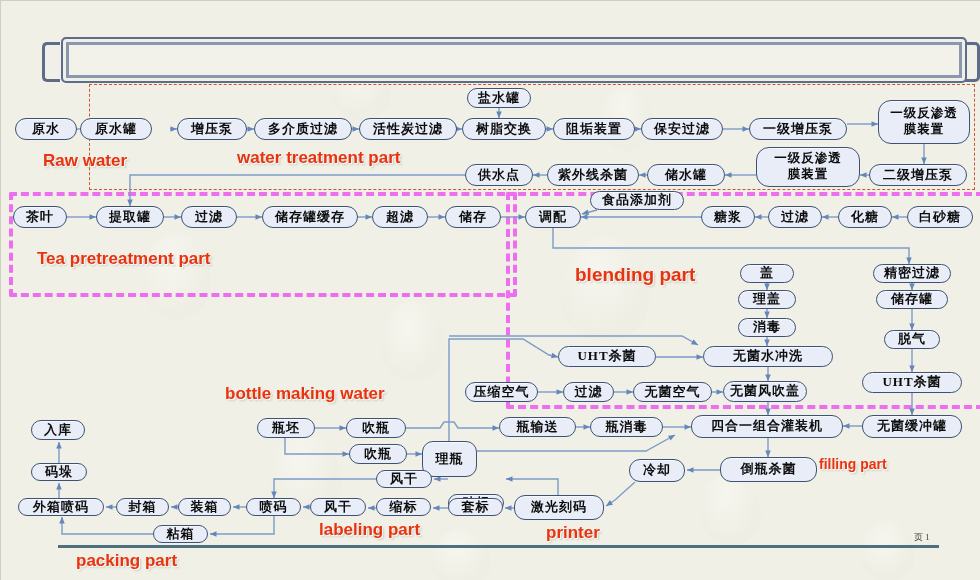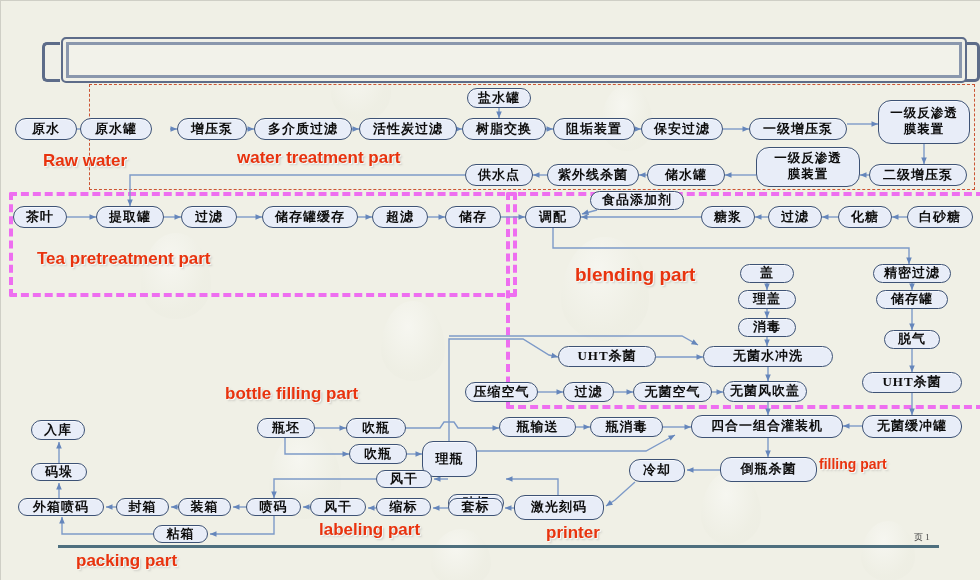--- a/index.html
+++ b/index.html
@@ -272,21 +272,21 @@
       <div class="node" style="left: 115px; top: 497px; width: 53px; height: 18px;">封箱</div>
       <div class="node" style="left: 177px; top: 497px; width: 53px; height: 18px;">装箱</div>
       <div class="node" style="left: 245px; top: 497px; width: 55px; height: 18px;">喷码</div>
       <div class="node" style="left: 152px; top: 524px; width: 55px; height: 18px;">粘箱</div>
       <div class="node" style="left: 30px; top: 462px; width: 56px; height: 18px;">码垛</div>
       <div class="node" style="left: 30px; top: 419px; width: 54px; height: 20px;">入库</div>
       <div class="red-label" style="left: 42px; top: 150px; font-size: 17px;">Raw water</div>
       <div class="red-label" style="left: 236px; top: 147px; font-size: 17px;">water treatment part</div>
       <div class="red-label" style="left: 36px; top: 248px; font-size: 17px;">Tea pretreatment part</div>
       <div class="red-label" style="left: 566px; top: 263px; font-size: 19px; margin-left: 8px;">blending part</div>
-      <div class="red-label" style="left: 224px; top: 383px; font-size: 17px;">bottle filling part</div>
+      <div class="red-label" style="left: 224px; top: 383px; font-size: 17px;">bottle making water</div>
       <div class="red-label" style="left: 818px; top: 455px; font-size: 14px;">filling part</div>
       <div class="red-label" style="left: 318px; top: 519px; font-size: 17px;">labeling part</div>
       <div class="red-label" style="left: 545px; top: 522px; font-size: 17px;">printer</div>
       <div class="red-label" style="left: 75px; top: 550px; font-size: 17px;">packing part</div>
     </div>
 
   <div class="bottom-rule"></div>
   <div class="page-num">页 1</div>
 </div>
 

